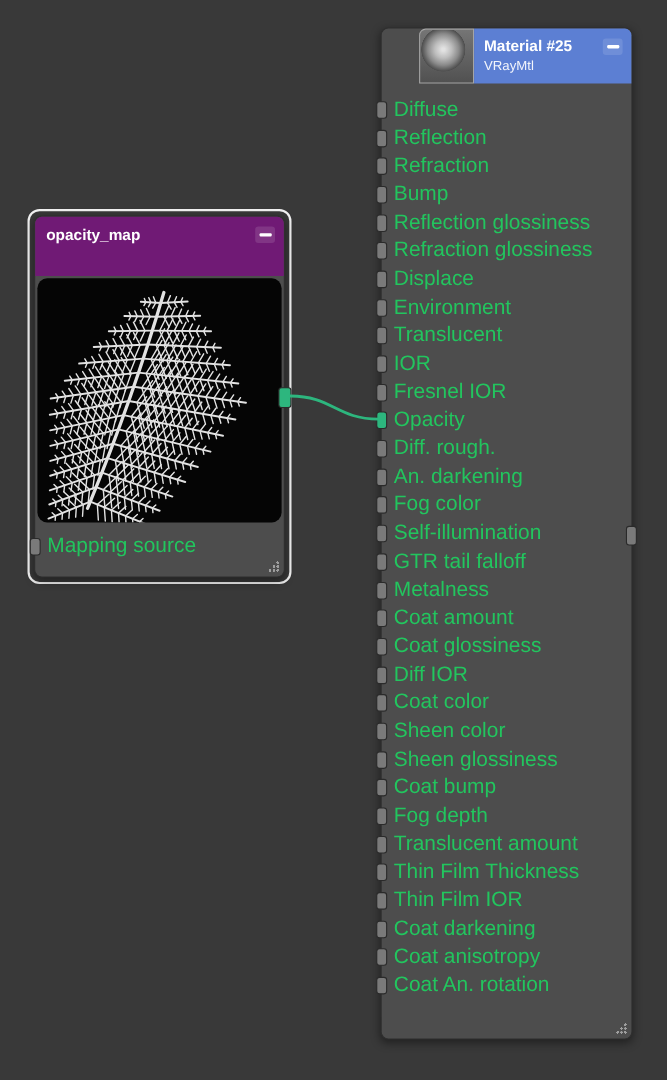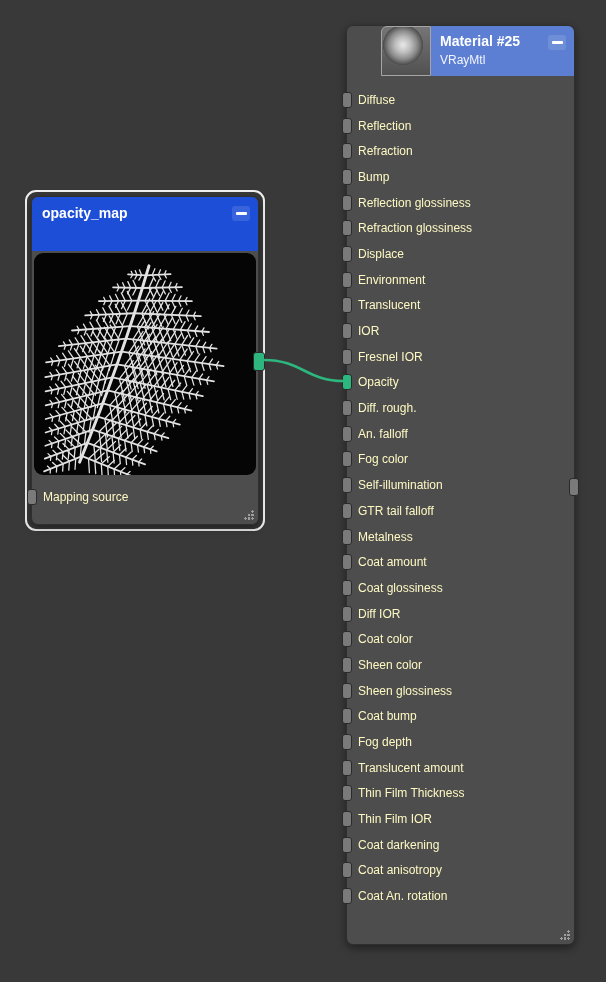--- a/index.html
+++ b/index.html
@@ -57,31 +57,31 @@
     background:
       radial-gradient(circle 23px at 21px 18px,#e2e2e2 6%,#bdbdbd 34%,#8a8a8a 62%,#4e4e4e 86%,rgba(0,0,0,0) 88%),
       linear-gradient(#757575,#515151);
   }
   #material-header-text{
     flex:1;background:#5c7fd3;border-radius:0 6px 0 0;
     padding:7px 0 0 9px;position:relative;
   }
   #material-body{padding-top:11px;position:relative;}
   .m-row{position:relative;height:25.7px;display:flex;align-items:center;}
-  .m-label{margin-left:11px;color:#fef9c3;font-size:12px;white-space:nowrap;text-align:right;}
+  .m-label{margin-left:11px;color:#22c55e;font-size:19px;white-space:nowrap;text-align:right;}
   #material-out-socket{right:-5px;top:452px;width:10px;height:18px;background:#7a7a7a;}
 
   
   #bitmap-selection{
     position:absolute;left:25px;top:190px;width:240px;height:341px;
     border:2px solid #f2f2f2;border-radius:11px;z-index:3;
   }
   #bitmap-node{left:31px;top:196px;width:228px;height:329px;}
   #bitmap-header{
-    height:54px;background:#1d4ed8;border-radius:6px 6px 0 0;
+    height:54px;background:#701a75;border-radius:6px 6px 0 0;
     padding:8px 0 0 10px;position:relative;
   }
   #bitmap-image{
     margin:2px auto 0 auto;width:222px;height:222px;
     border-radius:9px;overflow:hidden;background:#050505;
   }
   #bitmap-image svg{display:block;width:100%;height:100%;}
   #mapping-row{margin-top:9px;height:26px;}
   #bitmap-out-socket{right:-7px;top:155px;width:12px;height:19px;background:#2db67e;}
 
@@ -679,21 +679,21 @@
     <div class="m-row">
         <span class="socket connected"></span>
         <span class="m-label">Opacity</span>
       </div>
     <div class="m-row">
         <span class="socket"></span>
         <span class="m-label">Diff. rough.</span>
       </div>
     <div class="m-row">
         <span class="socket"></span>
-        <span class="m-label">An. falloff</span>
+        <span class="m-label">An. darkening</span>
       </div>
     <div class="m-row">
         <span class="socket"></span>
         <span class="m-label">Fog color</span>
       </div>
     <div class="m-row">
         <span class="socket"></span>
         <span class="m-label">Self-illumination</span>
       </div>
     <div class="m-row">

